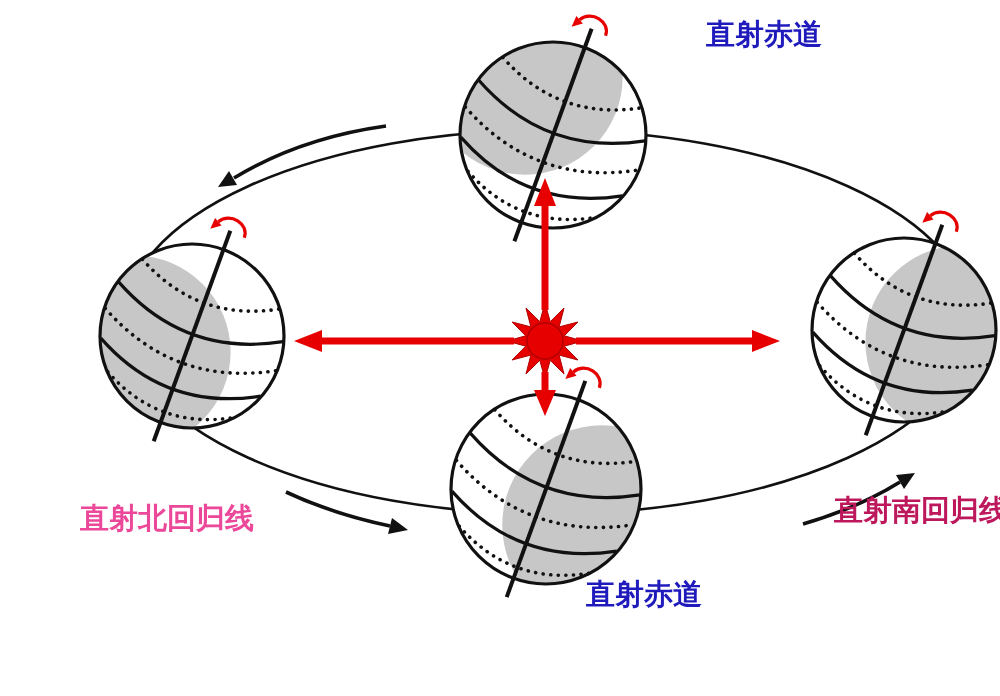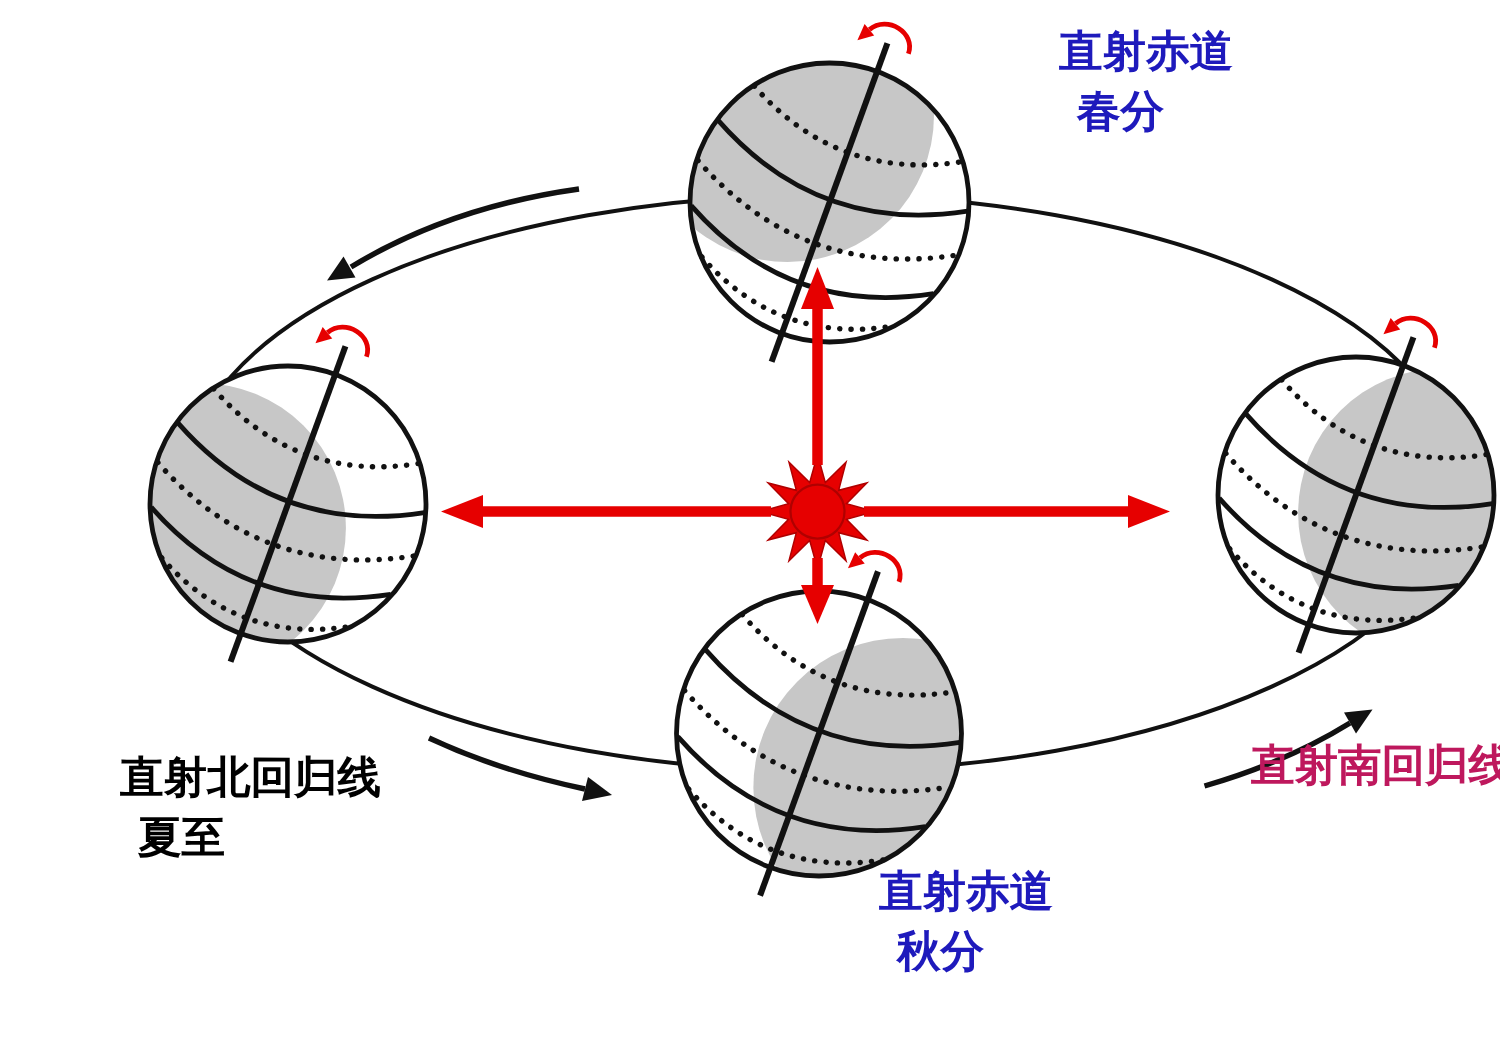--- a/index.html
+++ b/index.html
@@ -124,30 +124,27 @@
         <polygon points="246,341 274,330 274,352" fill="#e60000"></polygon>
       </g>
       <g>
         <line x1="528" y1="341" x2="706" y2="341" stroke="#e60000" stroke-width="7"></line>
         <polygon points="732,341 704,330 704,352" fill="#e60000"></polygon>
       </g>
     </svg>
 
   <div class="label" style="left: 658px; top: 14px; color: rgb(30, 26, 188);">
     <div>直射赤道</div>
-    <div class="indent">春分</div>
   </div>
 
-  <div class="label" style="left: 32px; top: 498px; color: #000000;">
+  <div class="label" style="left: 32px; top: 498px; color: #ec4899;">
     <div>直射北回归线</div>
-    <div class="indent">夏至</div>
   </div>
 
   <div class="label" style="left: 538px; top: 574px; color: rgb(30, 26, 188);">
     <div>直射赤道</div>
-    <div class="indent">秋分</div>
   </div>
 
   <div class="label" style="left: 786px; top: 490px; color: #be185d;">
     <div>直射南回归线</div>
   </div>
 
 </div>
 
 </body></html>

